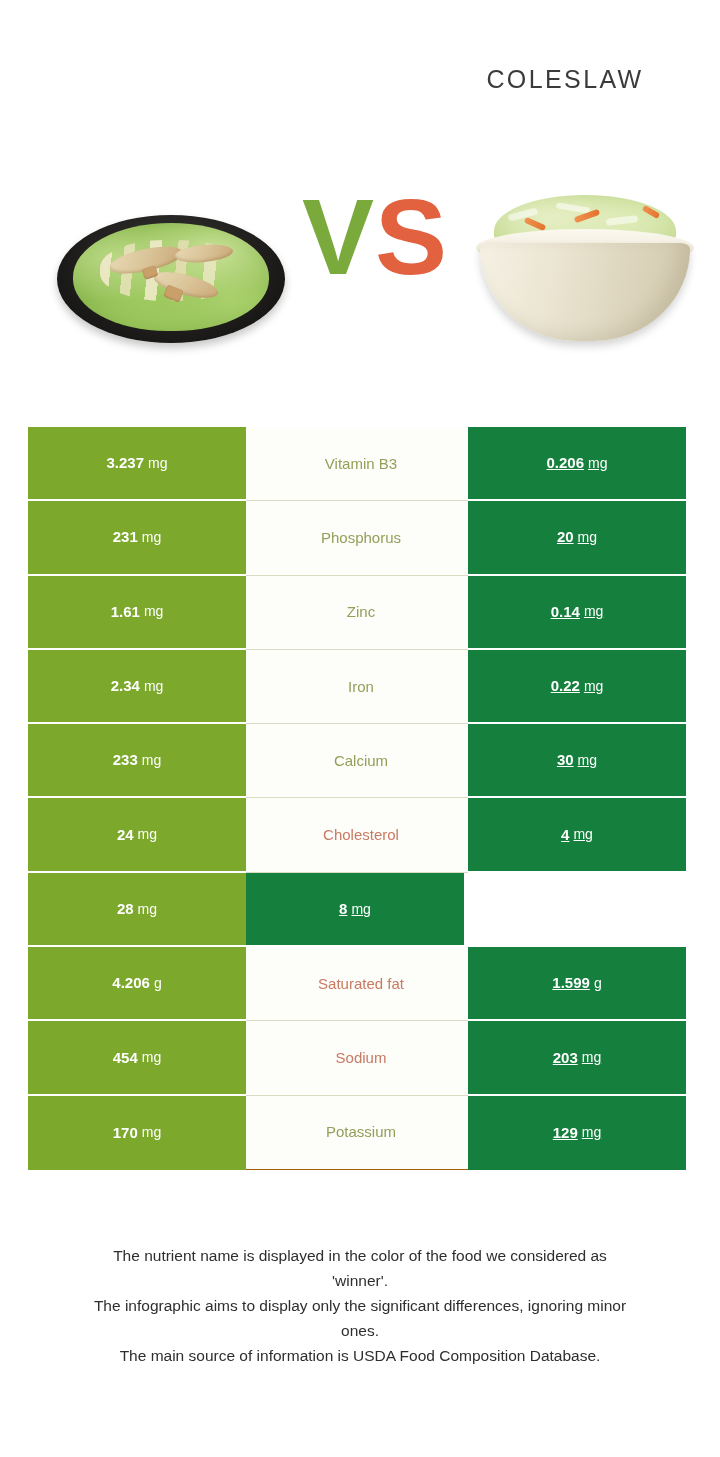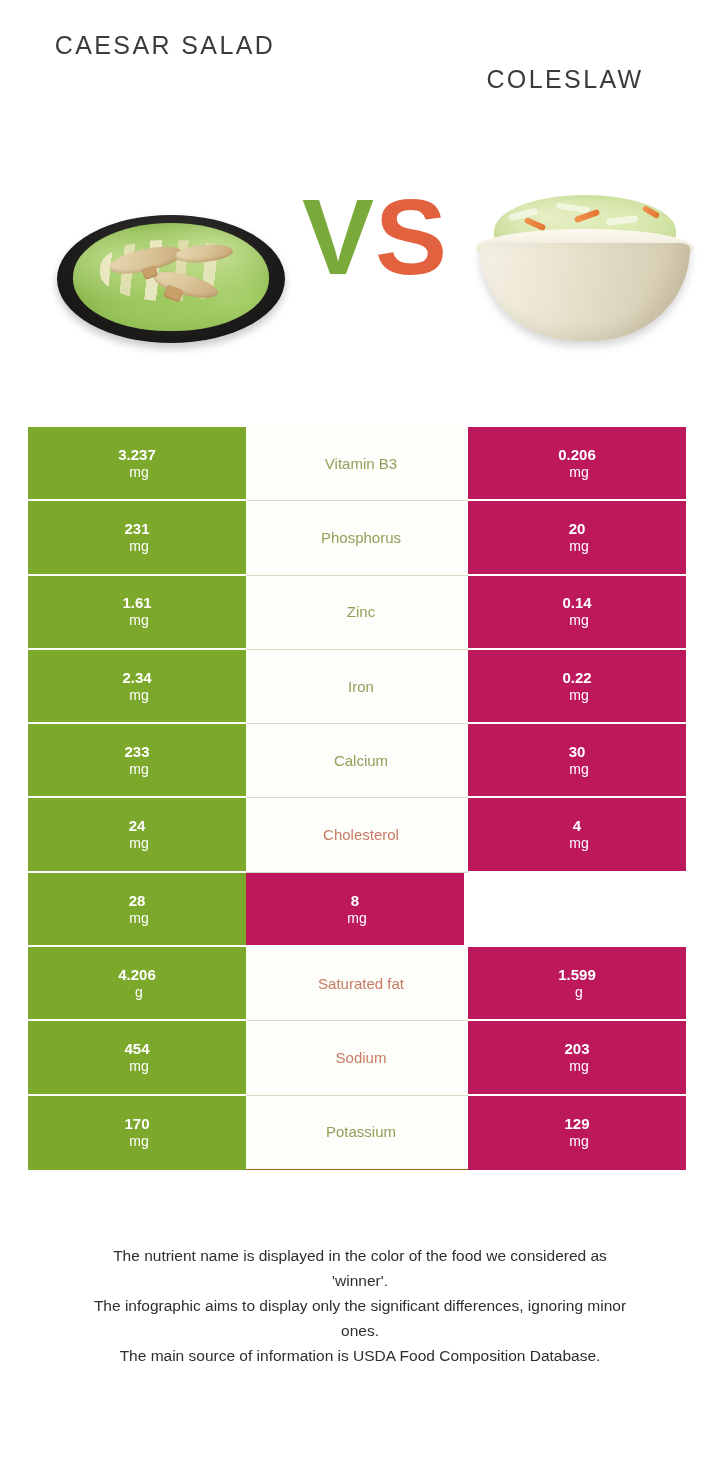--- a/index.html
+++ b/index.html
@@ -111,24 +111,23 @@
     position:absolute; left:28px; top:427px; width:664px;
   }
   .row { display:flex; height:74.3px; }
   .cell {
     display:flex; align-items:center; justify-content:center;
     font-size:15px; line-height:1.2; white-space:nowrap;
   }
   .cell-left, .cell-right {
     width:218px; color:#ffffff; font-weight:bold;
     border-bottom:2px solid #ffffff;
-    flex-direction:column;
   }
   .cell-left  { background:#7CA82C; }
-  .cell-right { background:#be185d; }
+  .cell-right { background:#15803d;text-decoration:underline; }
   .cell-mid {
     width:222px; background:#FDFDFA;
     border-bottom:1px solid #d8ddc4;
     font-size:15px; font-weight:normal;padding-left:8px;
   }
   .row:last-child .cell-left,
   .row:last-child .cell-right { border-bottom:none; }
   .row:last-child .cell-mid   { border-bottom:1px solid #a16207; }
   .unit { font-weight:normal; font-size:14px; margin-left:4px; }
   .name-green { color:#93A05A; }
@@ -139,21 +138,20 @@
     position:absolute; left:28px; top:1243px; width:664px;
     text-align:center; color:#2e2e2e;
     font-size:15.5px; line-height:1.62;
   }
   .footer p { margin:0; }
 </style>
 </head>
 <body>
 
 <div class="titles">
-  <div class="title title-left">CAESAR SALAD</div>
   <div class="title title-right">COLESLAW</div>
 </div>
 
 <div class="hero">
 
   <div class="salad">
     <div class="plate">
       <div class="greens"></div>
       <div class="chicken c1"></div>
       <div class="chicken c2"></div>

